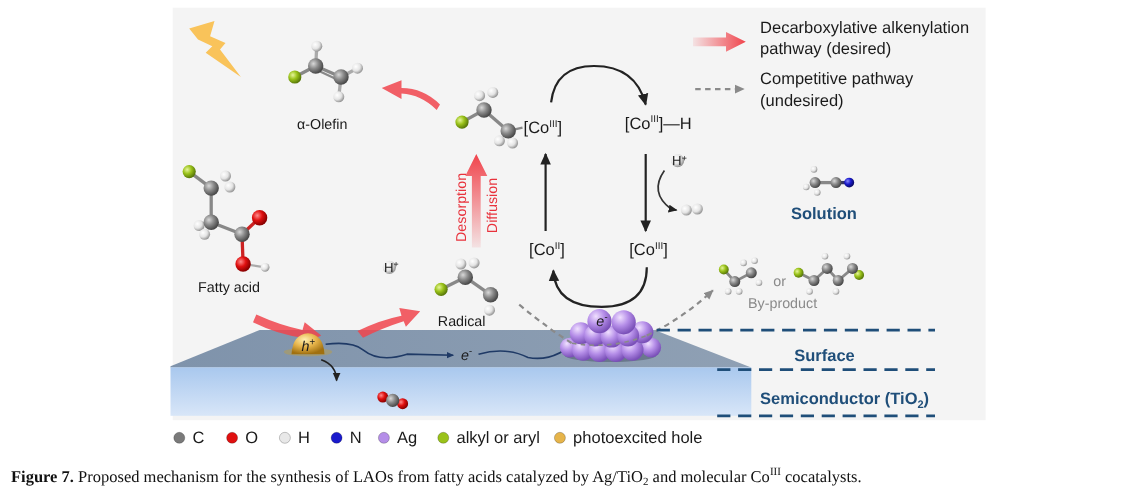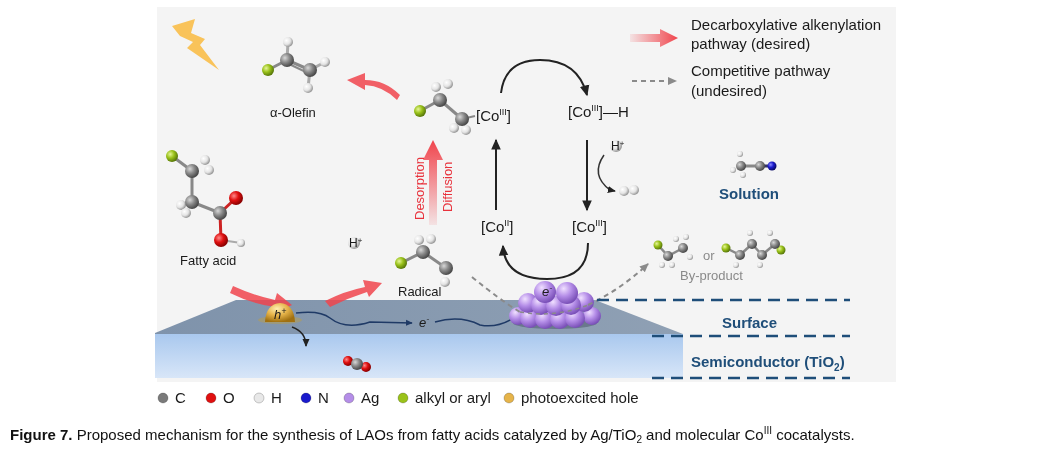--- a/index.html
+++ b/index.html
@@ -2,21 +2,21 @@
 <html><head>
 <meta charset="utf-8">
 <style>
   html, body { margin:0; padding:0; background:#ffffff; }
   body { width:1041px; height:450px; position:relative; overflow:hidden; font-family:"Liberation Sans", sans-serif; }
   #figure { position:absolute; left:0; top:0; width:1041px; height:450px; }
   .lbl { font-family:"Liberation Sans", sans-serif; fill:#1a1a1a; }
   .lbl-blue { font-family:"Liberation Sans", sans-serif; fill:#1f4e79; font-weight:bold; }
   .lbl-red { font-family:"Liberation Sans", sans-serif; fill:#e8323c; }
   .lbl-grey { font-family:"Liberation Sans", sans-serif; fill:#8a8a8a; }
-  #caption { position:absolute; left:10px; top:426px; width:1030px; font-family:Liberation Sans, sans-serif; font-size:15px; color:#111; white-space:nowrap; }
+  #caption { position:absolute; left:10px; top:426px; width:1030px; font-family:Liberation Serif, serif; font-size:15px; color:#111; white-space:nowrap; }
   #caption b { font-weight:bold; }
   #caption sub { font-size:10px; vertical-align:-3px; line-height:0; }
   #caption sup { font-size:10px; vertical-align:6px; line-height:0; }
 </style>
 </head>
 <body>
 
 <svg id="figure" viewBox="0 0 1041 450" xmlns="http://www.w3.org/2000/svg">
   <defs>
     <radialGradient id="gC" cx="35%" cy="35%" r="65%">

